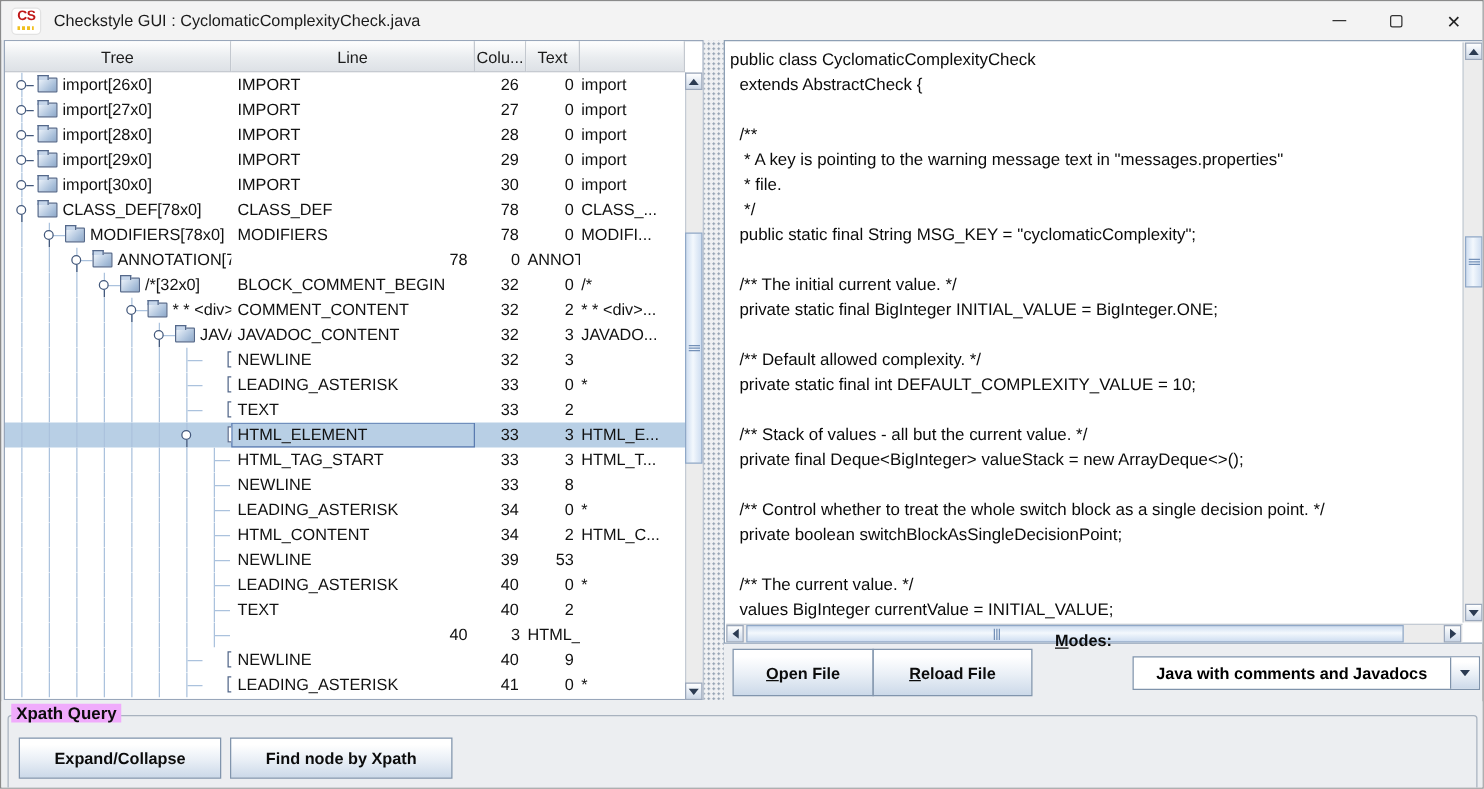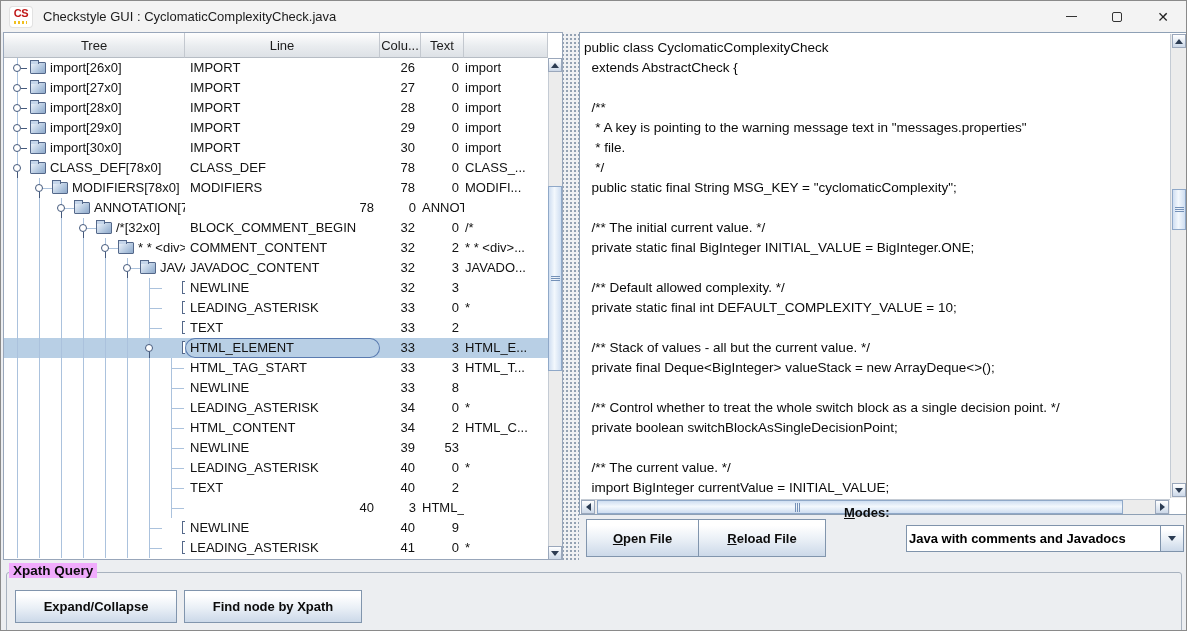--- a/index.html
+++ b/index.html
@@ -32,21 +32,21 @@
   .tt-rows{position:absolute;left:0;top:25px;width:544px;height:501px;overflow:hidden;background:#fff;}
   .tt-row{position:relative;width:544px;height:20px;display:grid;grid-template-columns:181px 195px 41px 43px 84px;
     font-size:13px;color:#111;}
   .tt-row.selected{background:#b8cfe5;}
   .cell{overflow:hidden;white-space:nowrap;line-height:20px;}
   .cell.tree{position:relative;}
   .cell.type{padding-left:5px;}
   .cell.line{text-align:right;padding-right:6px;}
   .cell.col{text-align:right;padding-right:5px;}
   .cell.text{padding-left:1px;}
-  .tt-row.selected .cell.type{box-shadow:inset 0 0 0 1px #5a7bb0;border-radius:10px;}
+  .tt-row.selected .cell.type{box-shadow:inset 0 0 0 1px #5a7bb0;}
   .guide{position:absolute;top:0;bottom:0;width:1px;background:#abc2dd;}
   .dash{position:absolute;top:10px;height:1px;width:12px;background:#abc2dd;}
   .handle{position:absolute;width:9px;height:9px;top:6px;}
   .handle .ring{position:absolute;left:0;top:0;width:8px;height:8px;border:1.5px solid #44597c;border-radius:50%;background:#fff;}
   .handle.expanded::after{content:"";position:absolute;left:3.5px;top:8px;width:1.5px;height:6px;background:#44597c;}
   .handle.collapsed::after{content:"";position:absolute;left:8px;top:3.5px;width:6px;height:1.5px;background:#44597c;}
   .icon-folder{position:absolute;top:4px;width:16px;height:12px;border:1px solid #54688a;border-radius:1px;
     background:linear-gradient(135deg,#eef4fb,#a8bfda 70%,#8fa9c9);}
   .icon-folder::before{content:"";position:absolute;left:-1px;top:-3px;width:7px;height:3px;background:#c6d6ea;border:1px solid #54688a;border-bottom:none;}
   .icon-leaf{position:absolute;top:3px;width:10px;height:13px;border:1px solid #54688a;background:#fff;}
@@ -72,21 +72,21 @@
   .code-panel{position:absolute;left:578px;top:31px;width:608px;height:483px;border:1px solid #8ea0b5;background:#fff;}
   .code-view{position:absolute;left:1px;top:1px;width:589px;height:465px;overflow:hidden;background:#fff;}
   .code-line{white-space:pre;font-size:13.5px;line-height:20px;color:#0b0b0b;padding-left:3px;}
   .code-view .pad{height:4px;}
   
   .btn{border:1px solid #8195ad;background:linear-gradient(#ffffff 15%,#e9eff6 55%,#ccd9e9);
     font-family:"Liberation Sans",sans-serif;font-weight:bold;font-size:13px;color:#0c0c0c;
     display:flex;align-items:center;justify-content:center;position:absolute;}
   .label-bold{position:absolute;font-weight:bold;font-size:13px;color:#0c0c0c;}
   .combo{position:absolute;border:1px solid #7f93ab;background:#fff;display:flex;align-items:center;}
-  .combo .combo-text{flex:1;font-weight:bold;font-size:13px;padding-left:2px;white-space:nowrap;overflow:hidden;}
+  .combo .combo-text{flex:1;font-weight:bold;font-size:13px;padding-left:18px;white-space:nowrap;overflow:hidden;}
   .combo .combo-arrow{width:23px;height:100%;border-left:1px solid #7f93ab;
     background:linear-gradient(#ffffff 15%,#e9eff6 55%,#ccd9e9);display:flex;align-items:center;justify-content:center;}
   
   .xpath-area{position:absolute;left:0;top:560px;width:1187px;height:71px;background:#eceef1;}
   .xpath-border{position:absolute;left:5px;top:11px;width:1176px;height:80px;border:1px solid #a8b2bf;border-radius:3px;}
   .xpath-title{position:absolute;left:8px;top:2px;background:#f0abfc;padding:0 4px;font-weight:bold;font-size:13.5px;color:#0c0c0c;}
   u{text-decoration:underline;}
 </style>
 </head>
 <body>
@@ -568,21 +568,21 @@
         <div class="code-line">  /** Default allowed complexity. */</div>
         <div class="code-line">  private static final int DEFAULT_COMPLEXITY_VALUE = 10;</div>
         <div class="code-line"> </div>
         <div class="code-line">  /** Stack of values - all but the current value. */</div>
         <div class="code-line">  private final Deque&lt;BigInteger&gt; valueStack = new ArrayDeque&lt;&gt;();</div>
         <div class="code-line"> </div>
         <div class="code-line">  /** Control whether to treat the whole switch block as a single decision point. */</div>
         <div class="code-line">  private boolean switchBlockAsSingleDecisionPoint;</div>
         <div class="code-line"> </div>
         <div class="code-line">  /** The current value. */</div>
-        <div class="code-line">  import BigInteger currentValue = INITIAL_VALUE;</div>
+        <div class="code-line">  values BigInteger currentValue = INITIAL_VALUE;</div>
       </div>
 
     <div class="scrollbar" style="left:590px;top:1px;width:16px;height:464px;border-left:1px solid #c4cbd4;">
       <div class="sb-btn" style="left:1px;top:0;">
           <span class="tri-up"></span>
         </div>
       <div class="vthumb" style="left:1px;top:155px;height:41px;">
           <span class="vgrip"></span>
         </div>
       <div class="sb-btn" style="left:1px;top:449px;">

